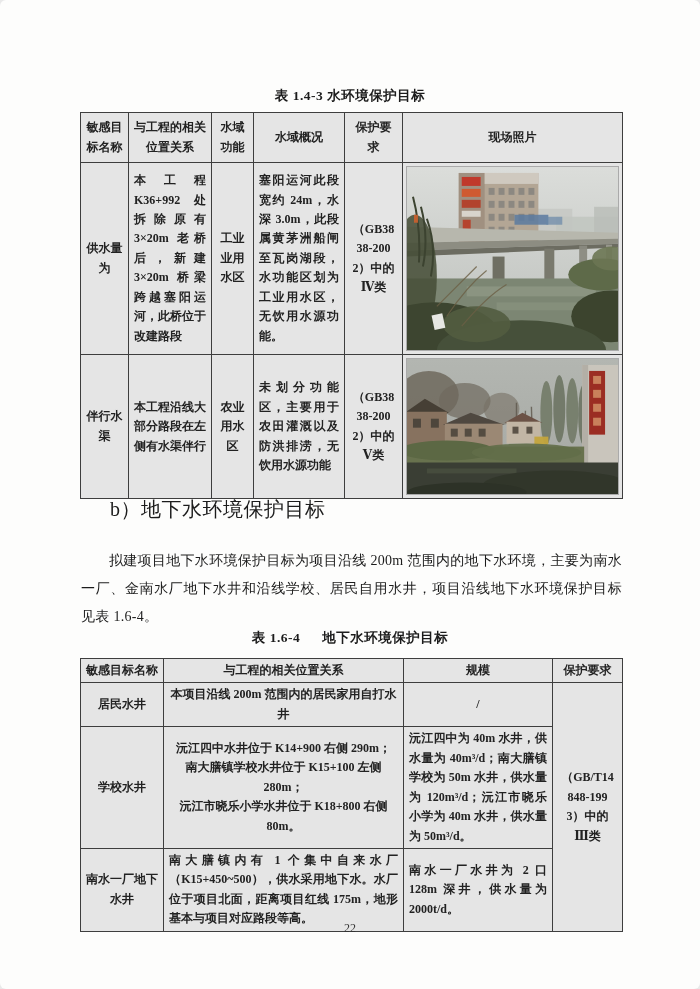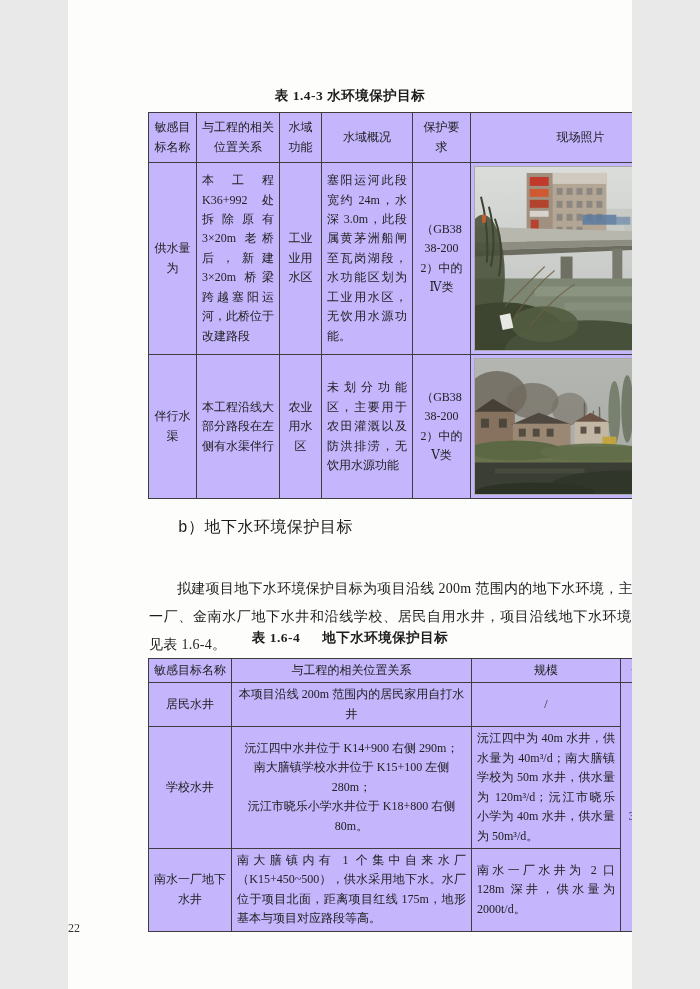--- a/index.html
+++ b/index.html
@@ -1,52 +1,53 @@
 <!DOCTYPE html>
 <html><head>
 <meta charset="utf-8">
 <style>
   * { margin:0; padding:0; box-sizing:border-box; }
   html,body { background:#e9e9e9; }
   .sheet{
-    position:relative; width:564px; height:989px; margin:0 auto;
+    position:relative; width:700px; height:989px; margin:0 auto;
     background:#fdfdfc; color:#1c1c1c;
     font-family:"Liberation Serif","DejaVu Serif",serif;
     overflow:hidden;
+    border-radius:6px;
   }
   .tbl-title{
     position:absolute; left:0; right:0; text-align:center;
     font-size:13.5px; font-weight:bold; letter-spacing:.5px;
   }
   #t1-title{ top:87px; }
   #t2-title{ top:629px; }
   #t2-title .gap{ display:inline-block; width:22px; }
 
-  table{ border-collapse:collapse; table-layout:fixed; position:absolute; left:80px; background:#c4b5fd; }
+  table{ border-collapse:collapse; table-layout:fixed; position:absolute; left:80px; background:#e5e5e5;font-weight:bold; }
   td{
     border:1px solid #3e3e3e; vertical-align:middle; text-align:center;
     font-size:12px; line-height:1.62; padding:2px 5px; color:#222;
   }
   #table1{ top:112px; width:542px; }
   #table2{ top:658px; width:542px; }
   .justify{ text-align:justify; text-justify:inter-character; }
   .req{ word-break:break-all; padding:4px 7px; }
   .photo-cell{ padding:3px; }
   .photo-cell svg{ display:block; width:100%; height:100%; border:1px solid #aaa; }
 
   .section-heading{
-    position:absolute; left:110px; top:517px; font-size:16px; letter-spacing:.5px;font-family:Liberation Mono, monospace;
+    position:absolute; left:110px; top:496px; font-size:20px; letter-spacing:.5px;
   }
   .body-paragraph{
-    position:absolute; left:81px; top:575px; width:541px;
+    position:absolute; left:81px; top:547px; width:541px;
     font-size:14px; line-height:28px; text-align:justify; text-indent:2em;
     letter-spacing:.3px;
   }
   .page-number{
-    position:absolute; left:0; right:0; top:921px; font-size:12px; color:#333;
+    position:absolute; left:0; right:0; top:921px; text-align:center; font-size:12px; color:#333;
   }
 </style>
 </head>
 <body>
 
 <div class="sheet">
 
   <div id="t1-title" class="tbl-title">表 1.4-3 水环境保护目标</div>
 
   <table id="table1">

